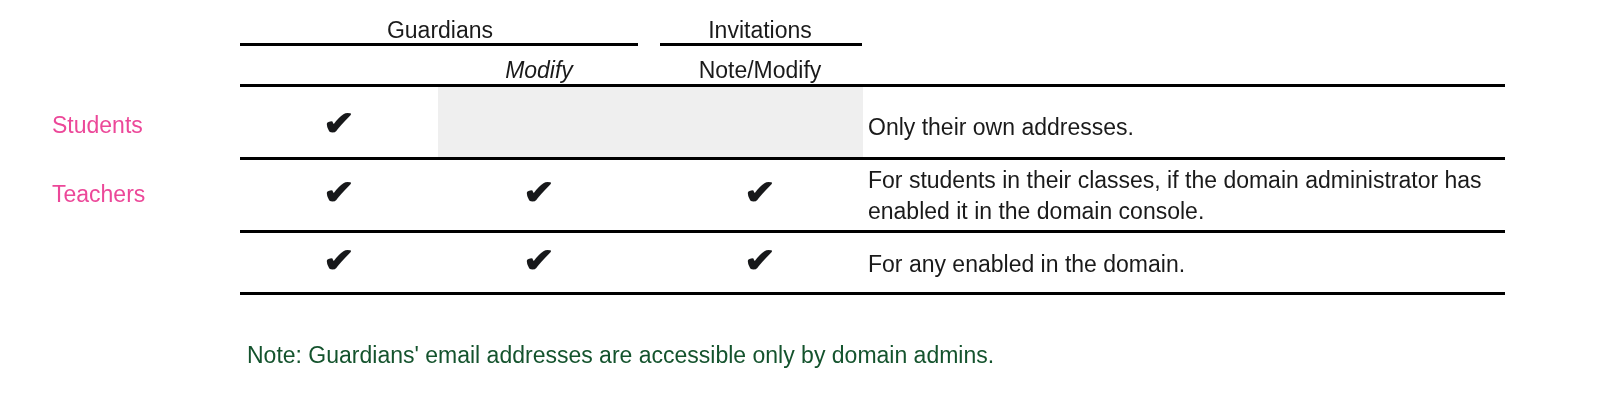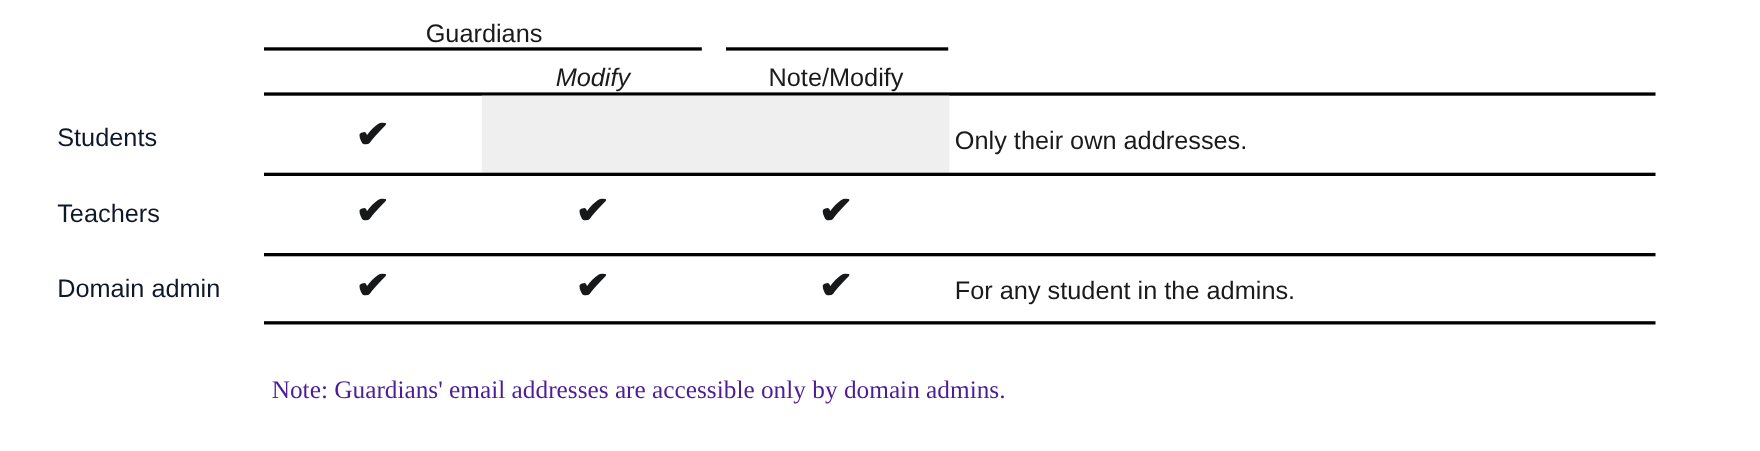--- a/index.html
+++ b/index.html
@@ -49,21 +49,21 @@
     white-space: nowrap;
     color: #1a1a1a;
   }
 
   
   .row-label {
     position: absolute;
     font-size: 23px;
     line-height: 26px;
     white-space: nowrap;
-    color: #0f172a;
+    color: #ec4899;
   }
 
   
   .shaded-cell {
     position: absolute;
     background: #efefef;
   }
 
   
   .check {
@@ -85,31 +85,31 @@
     color: #1a1a1a;
     width: 660px;
   }
 
   
   .note {
     position: absolute;
     font-size: 23px;
     line-height: 28px;
     white-space: nowrap;
-    color: #4c1d95;
-    font-family: Liberation Serif, serif;
+    color: #14532d;
   }
 </style>
 </head>
 <body>
 
 <div id="figure">
 
   <div class="group-label" style="left:300px; top:17px; width:280px;">Guardians</div>
 
+  <div class="group-label" style="left:640px; top:17px; width:240px;">Invitations</div>
 
   <div class="rule" style="left:240px; top:43px; width:398px;"></div>
   <div class="rule" style="left:660px; top:43px; width:202px;"></div>
 
 
   <div class="sub-label" style="left:459px; top:57px; width:160px;font-style:italic;">Modify</div>
 
   <div class="sub-label" style="left:670px; top:57px; width:180px;">Note/Modify</div>
 
   <div class="rule" style="left:240px; top:84px; width:1265px;"></div>
@@ -125,30 +125,30 @@
   <div class="rule" style="left:240px; top:157px; width:1265px;"></div>
 
   <div class="row-label" style="left:52px; top:181px;">Teachers</div>
 
   <div class="check" style="left:309px; top:175px;">✔</div>
 
   <div class="check" style="left:509px; top:175px;">✔</div>
 
   <div class="check" style="left:730px; top:175px;">✔</div>
 
+  <div class="desc" style="left:868px; top:165px;">For students in their classes, if the domain administrator has enabled it in the domain console.</div>
 
   <div class="rule" style="left:240px; top:230px; width:1265px;"></div>
 
-  <div class="row-label" style="left:52px; top:249px;">Domain admin</div>
 
   <div class="check" style="left:309px; top:243px;">✔</div>
 
   <div class="check" style="left:509px; top:243px;">✔</div>
 
   <div class="check" style="left:730px; top:243px;">✔</div>
 
-  <div class="desc" style="left:868px; top:249px;">For any student in the admins.</div>
+  <div class="desc" style="left:868px; top:249px;">For any enabled in the domain.</div>
 
   <div class="rule" style="left:240px; top:292px; width:1265px;"></div>
 
   <div class="note" style="left:247px; top:341px;">Note: Guardians' email addresses are accessible only by domain admins.</div>
 
 </div>
 
 </body></html>

